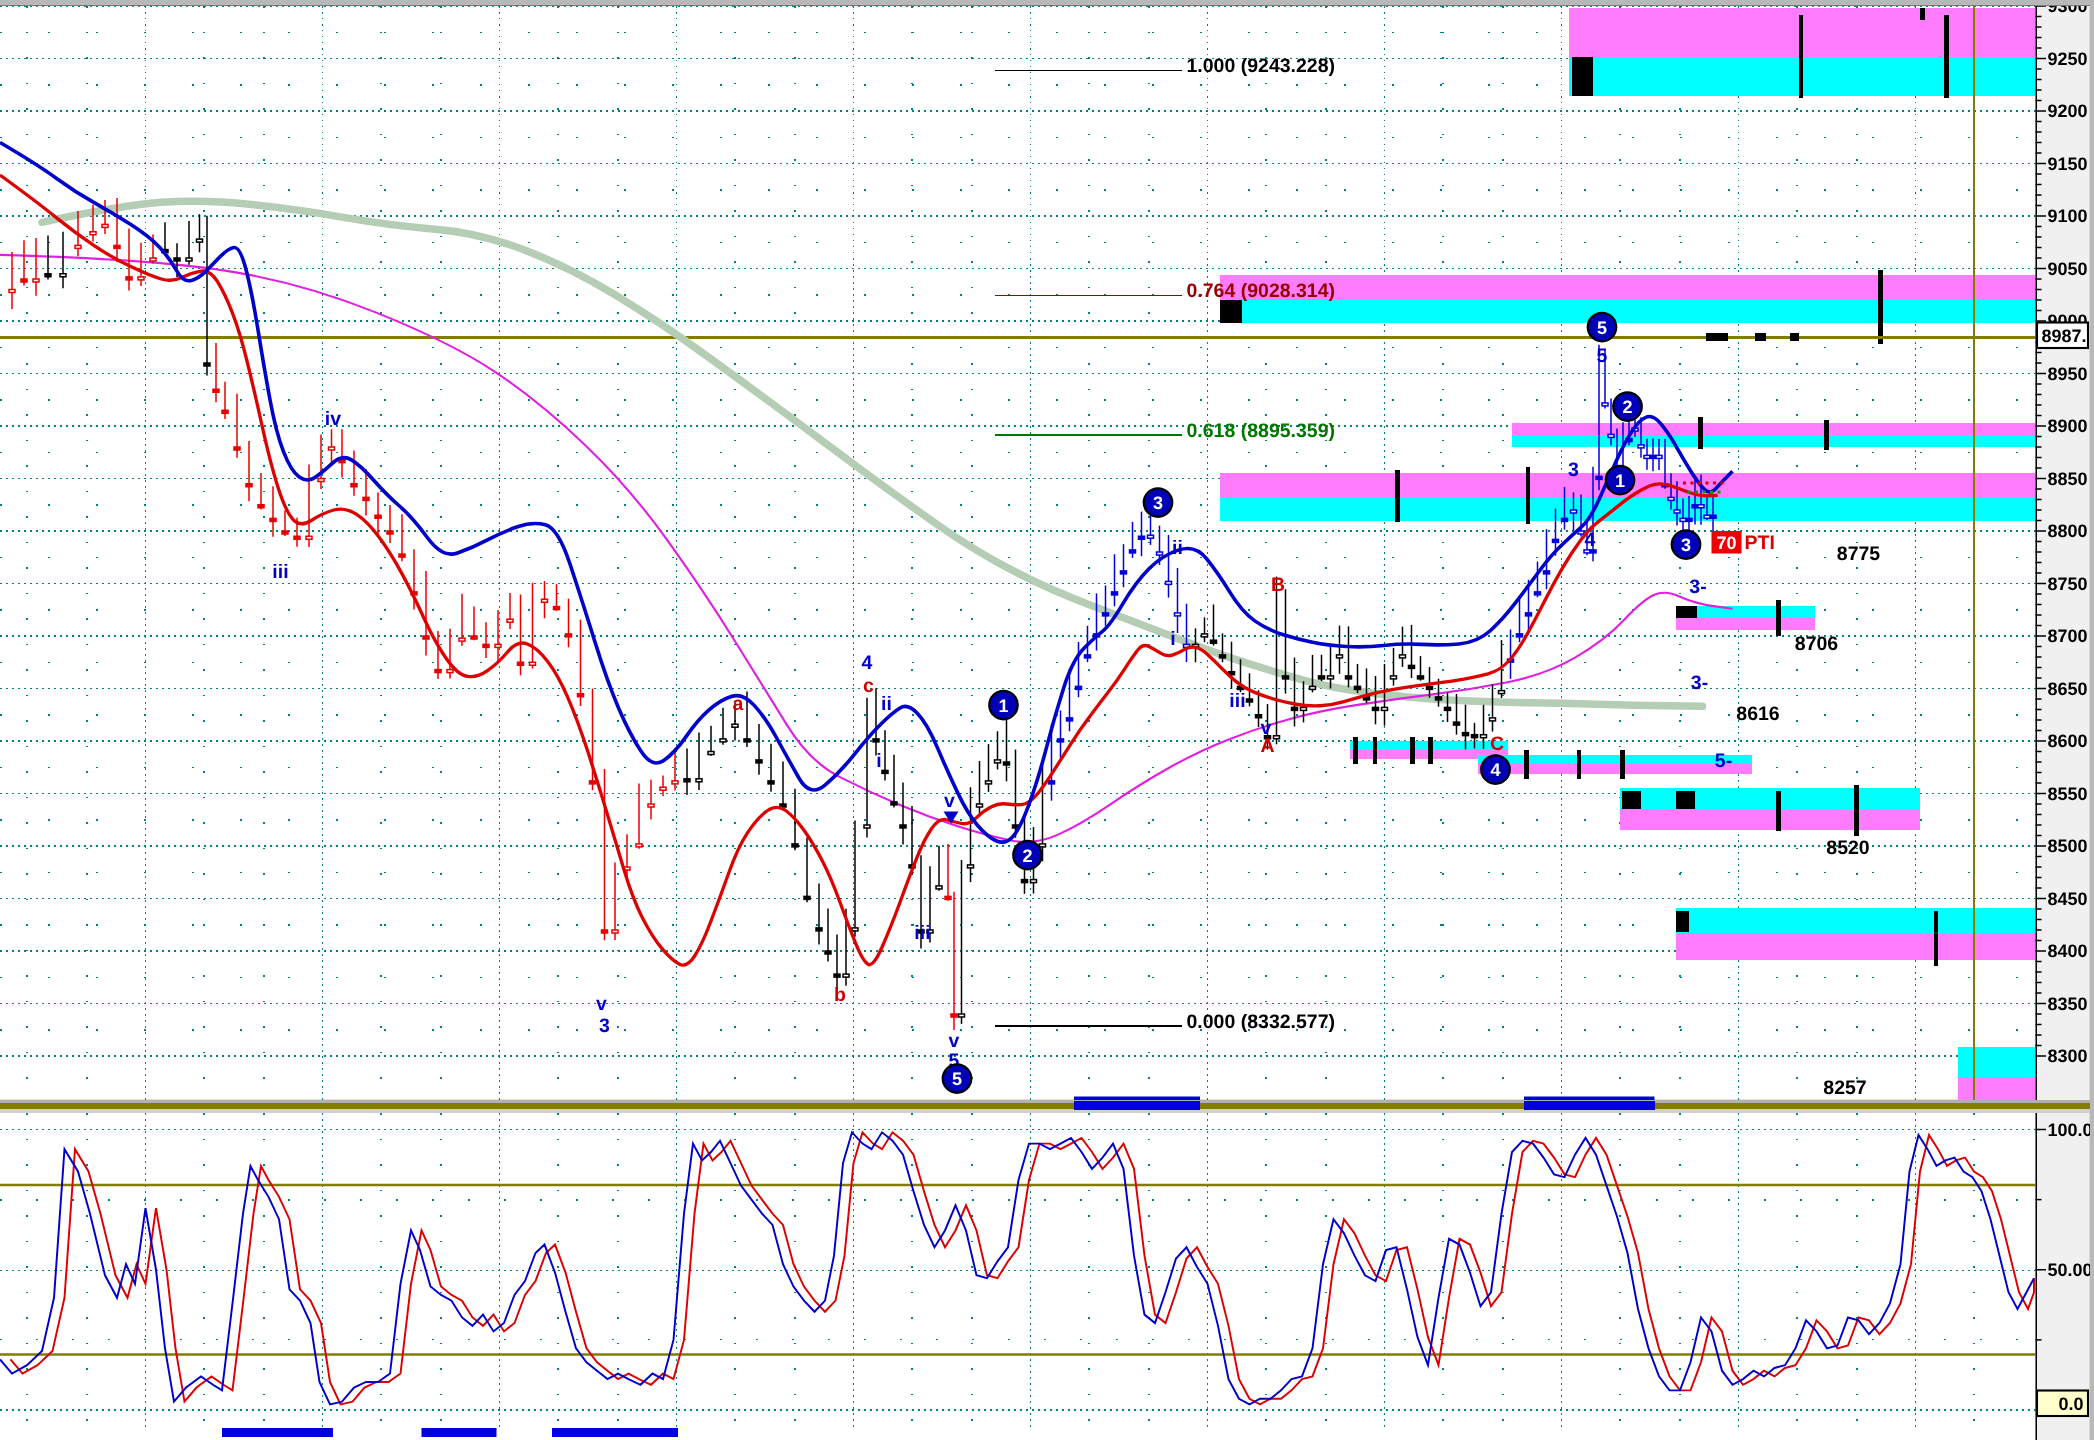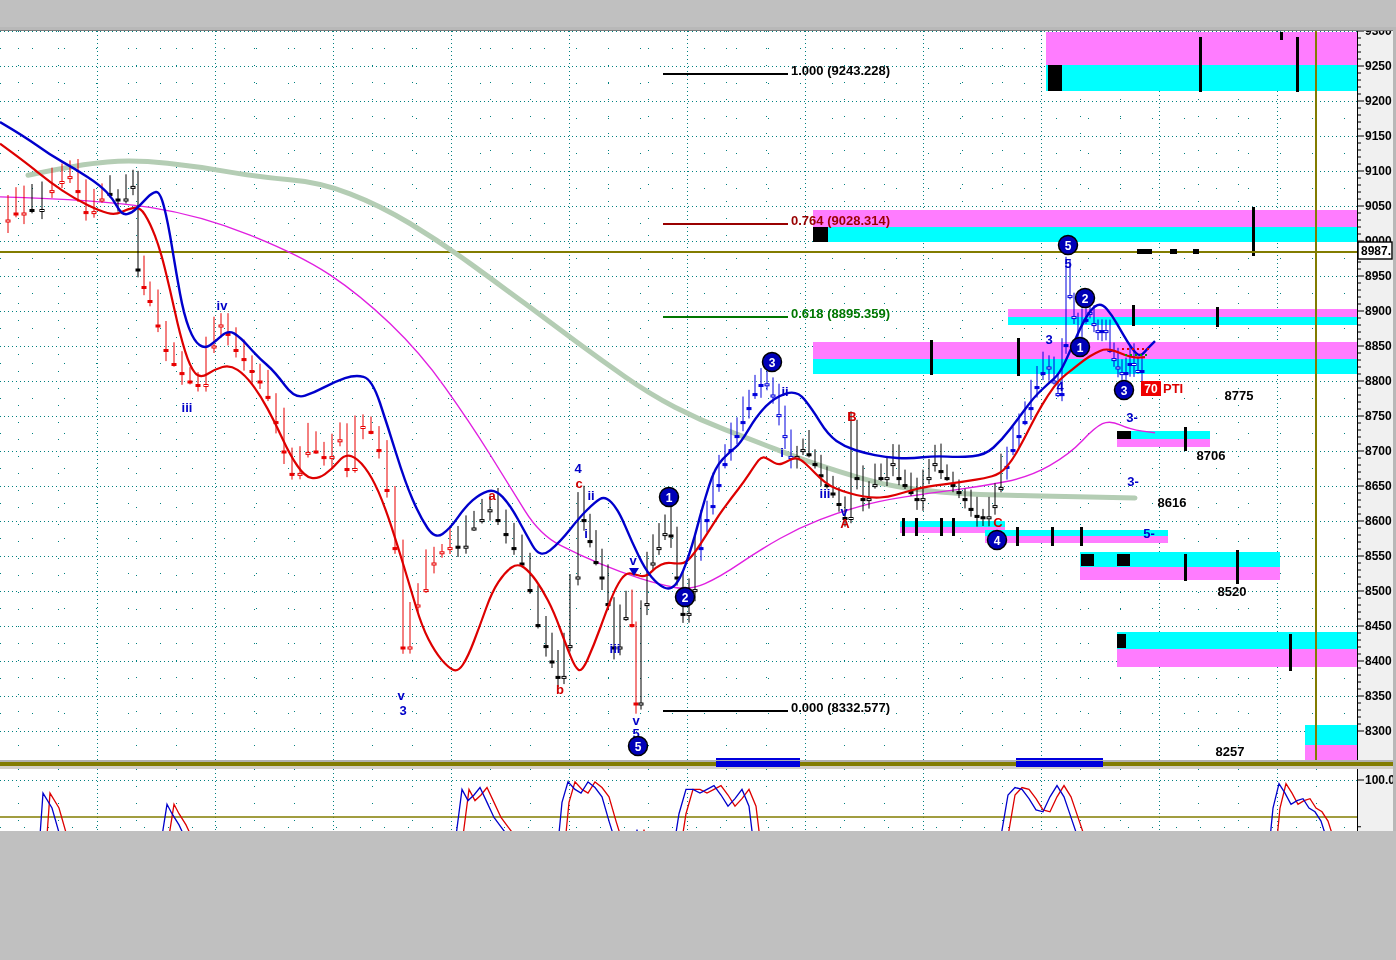--- a/index.html
+++ b/index.html
@@ -1,16 +1,16 @@
 <!DOCTYPE html>
 <html><head>
 <meta charset="utf-8">
 <style>
   html,body{margin:0;padding:0;background:#c0c0c0;font-family:"Liberation Sans",sans-serif;}
-  #stage{position:relative;width:1396px;height:804px;overflow:hidden;margin-top:27px;}
+  #stage{position:relative;width:1396px;height:960px;overflow:hidden;}
   svg{display:block;}
   svg text{font-family:"Liberation Sans",sans-serif;}
 </style>
 </head>
 <body>
 
 <div id="stage">
   <svg id="chart-svg" width="1396" height="960" viewBox="0 0 1396 960">
     <g id="layer-bg">
         <rect x="0" y="0" width="1396" height="960" fill="#c0c0c0"></rect>

